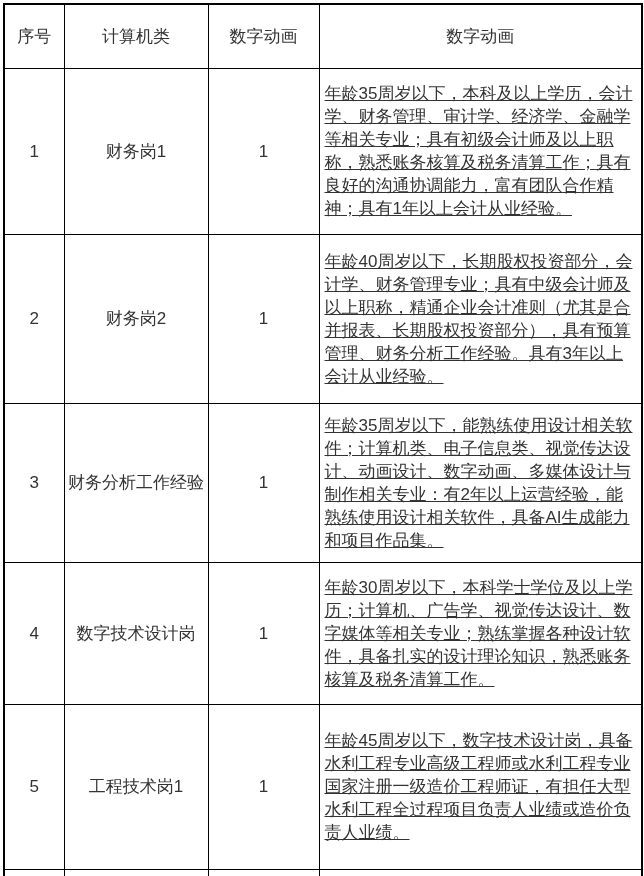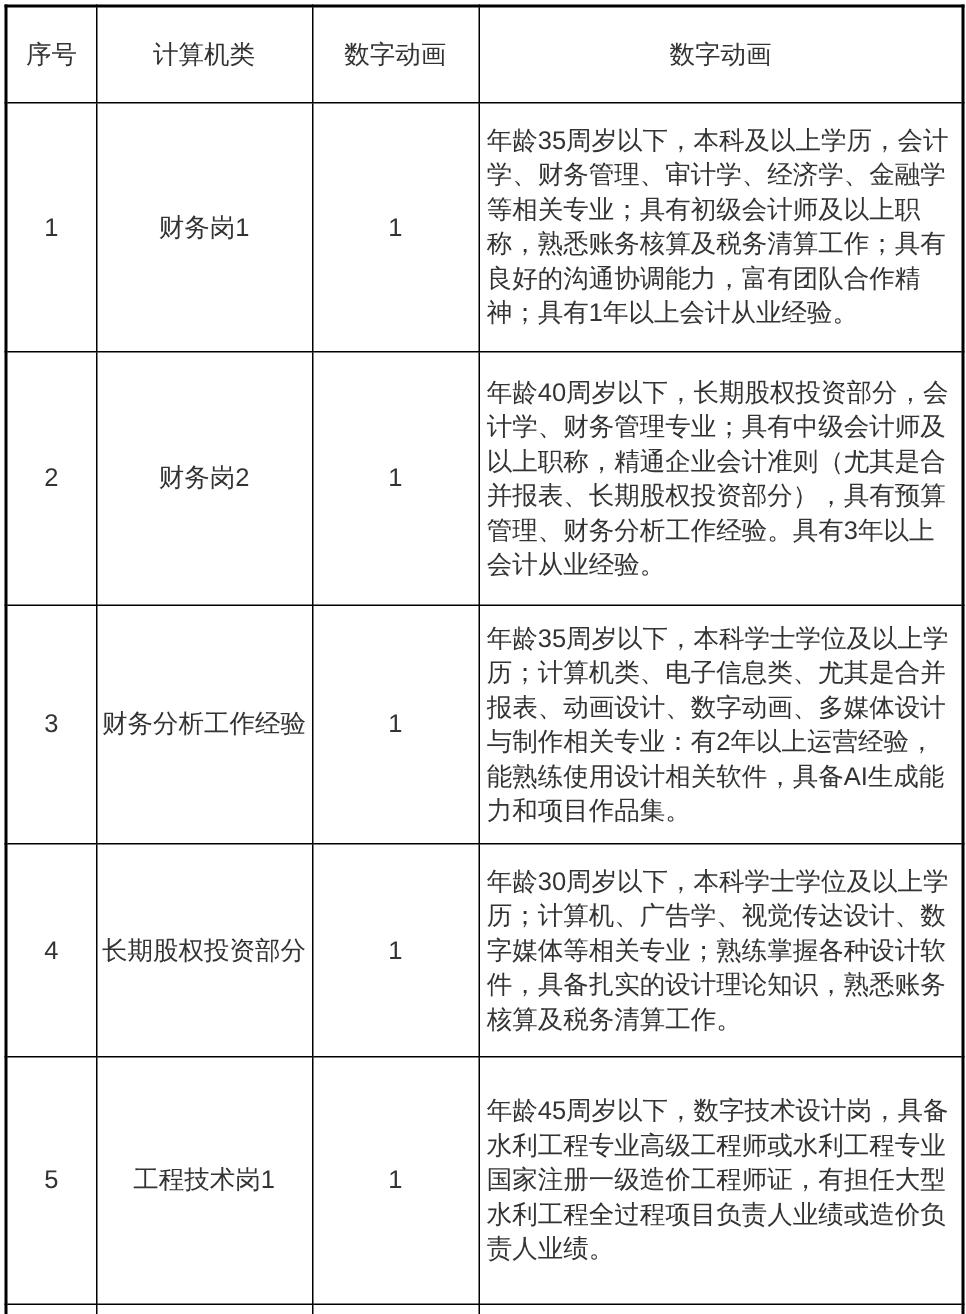--- a/index.html
+++ b/index.html
@@ -36,20 +36,21 @@
   col.c-count { width: 111px; }
   col.c-req   { width: 323px; }
 
   th.center, td.center {
     text-align: center;
     padding: 2px;
   }
   td.req {
     text-align: left;
     padding: 10px 8px 10px 5px;
+    text-decoration: underline;
   }
   tr.hrow  { height: 64px; }
   tr.r0 { height: 166px; }
   tr.r1 { height: 169px; }
   tr.r2 { height: 159px; }
   tr.r3 { height: 142px; }
   tr.r4 { height: 165px; }
   tr.r5 { height: 40px; } 
 </style>
 </head>
@@ -80,25 +81,25 @@
     <tr class="r1">
       <td class="center">2</td>
       <td class="center">财务岗2</td>
       <td class="center">1</td>
       <td class="req">年龄40周岁以下，长期股权投资部分，会计学、财务管理专业；具有中级会计师及以上职称，精通企业会计准则（尤其是合并报表、长期股权投资部分），具有预算管理、财务分析工作经验。具有3年以上会计从业经验。</td>
     </tr>
     <tr class="r2">
       <td class="center">3</td>
       <td class="center">财务分析工作经验</td>
       <td class="center">1</td>
-      <td class="req">年龄35周岁以下，本科学士学位及以上学历；计算机类、电子信息类、尤其是合并报表、动画设计、数字动画、多媒体设计与制作相关专业：有2年以上运营经验，能熟练使用设计相关软件，具备AI生成能力和项目作品集。</td>
+      <td class="req">年龄35周岁以下，能熟练使用设计相关软件；计算机类、电子信息类、视觉传达设计、动画设计、数字动画、多媒体设计与制作相关专业：有2年以上运营经验，能熟练使用设计相关软件，具备AI生成能力和项目作品集。</td>
     </tr>
     <tr class="r3">
       <td class="center">4</td>
-      <td class="center">长期股权投资部分</td>
+      <td class="center">数字技术设计岗</td>
       <td class="center">1</td>
       <td class="req">年龄30周岁以下，本科学士学位及以上学历；计算机、广告学、视觉传达设计、数字媒体等相关专业；熟练掌握各种设计软件，具备扎实的设计理论知识，熟悉账务核算及税务清算工作。</td>
     </tr>
     <tr class="r4">
       <td class="center">5</td>
       <td class="center">工程技术岗1</td>
       <td class="center">1</td>
       <td class="req">年龄45周岁以下，数字技术设计岗，具备水利工程专业高级工程师或水利工程专业国家注册一级造价工程师证，有担任大型水利工程全过程项目负责人业绩或造价负责人业绩。</td>
     </tr>
     <tr class="r5">

